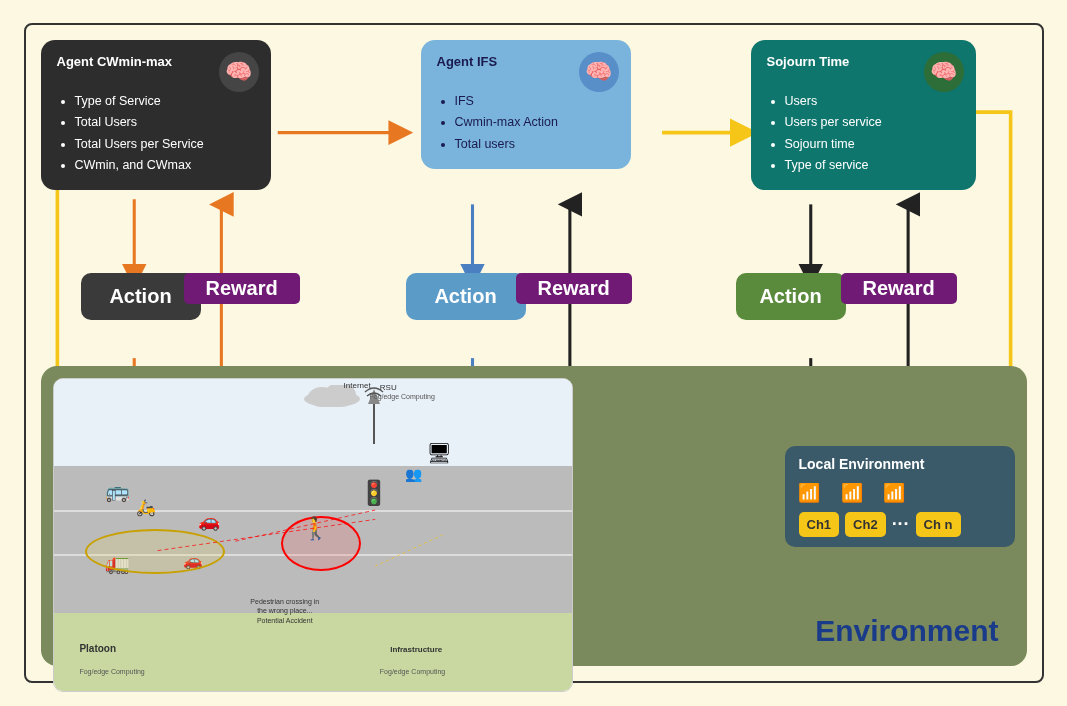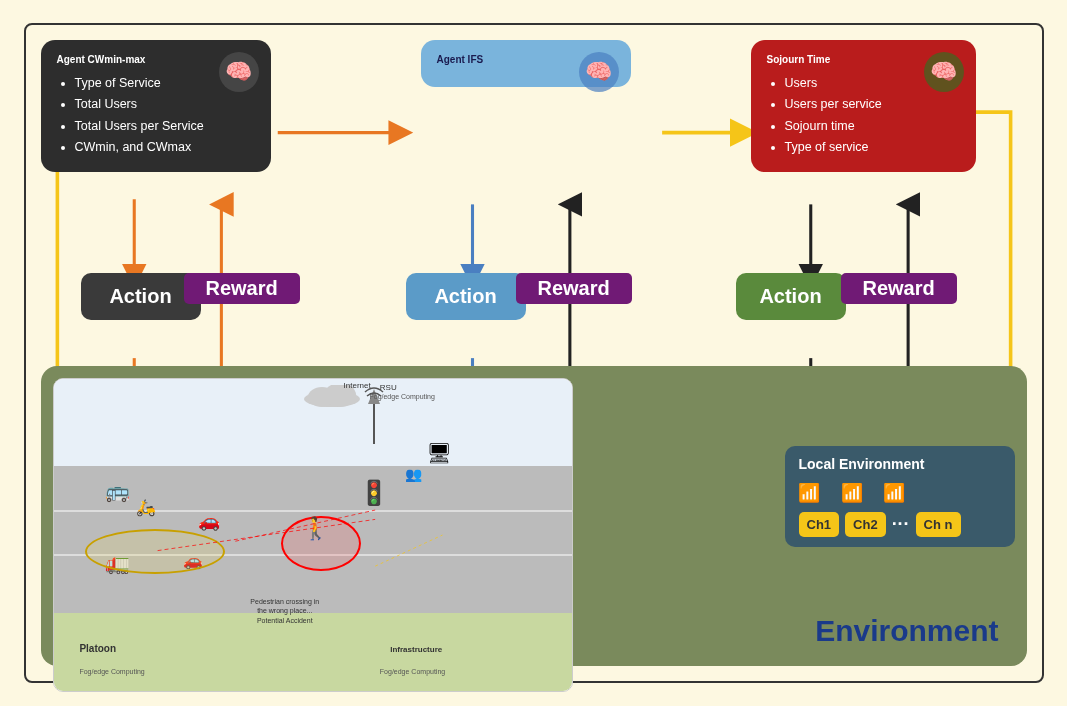--- a/index.html
+++ b/index.html
@@ -46,29 +46,29 @@
       color: white;
     }
 
     .agent-ifs {
       background: #7ab4dc;
       color: #1a1a4e;
       margin-left: 10px;
     }
 
     .agent-sojourn {
-      background: #b91c1c;
+      background: #0f766e;
       color: white;
       margin-left: 10px;
     }
 
     .agent-title {
       font-weight: bold;
-      font-size: 10px;
-      margin-bottom: 8px;
+      font-size: 13px;
+      margin-bottom: 22px;
     }
 
     .agent-box ul {
       list-style: disc;
       padding-left: 18px;
       font-size: 12.5px;
       line-height: 1.7;
     }
 
     .brain-icon {
@@ -271,20 +271,25 @@
 
       <svg class="brain-icon" viewBox="0 0 44 44" xmlns="http://www.w3.org/2000/svg">
         <circle cx="22" cy="22" r="20" fill="#555" opacity="0.6"></circle>
 
         <text x="22" y="29" text-anchor="middle" font-size="22" fill="white">🧠</text>
       </svg>
     </div>
 
     <div class="agent-box agent-ifs" style="width:210px; margin-left:0; position:absolute; left:380px; top:0;">
       <div class="agent-title">Agent IFS</div>
+      <ul>
+        <li>IFS</li>
+        <li>Cwmin-max Action</li>
+        <li>Total users</li>
+      </ul>
       <svg class="brain-icon" viewBox="0 0 44 44" xmlns="http://www.w3.org/2000/svg">
         <circle cx="22" cy="22" r="20" fill="#4a7fc1" opacity="0.7"></circle>
         <text x="22" y="29" text-anchor="middle" font-size="22" fill="white">🧠</text>
       </svg>
     </div>
 
     <div class="agent-box agent-sojourn" style="width:225px; position:absolute; left:700px; top:0;">
       <div class="agent-title">Sojourn Time</div>
       <ul>
         <li>Users</li>

